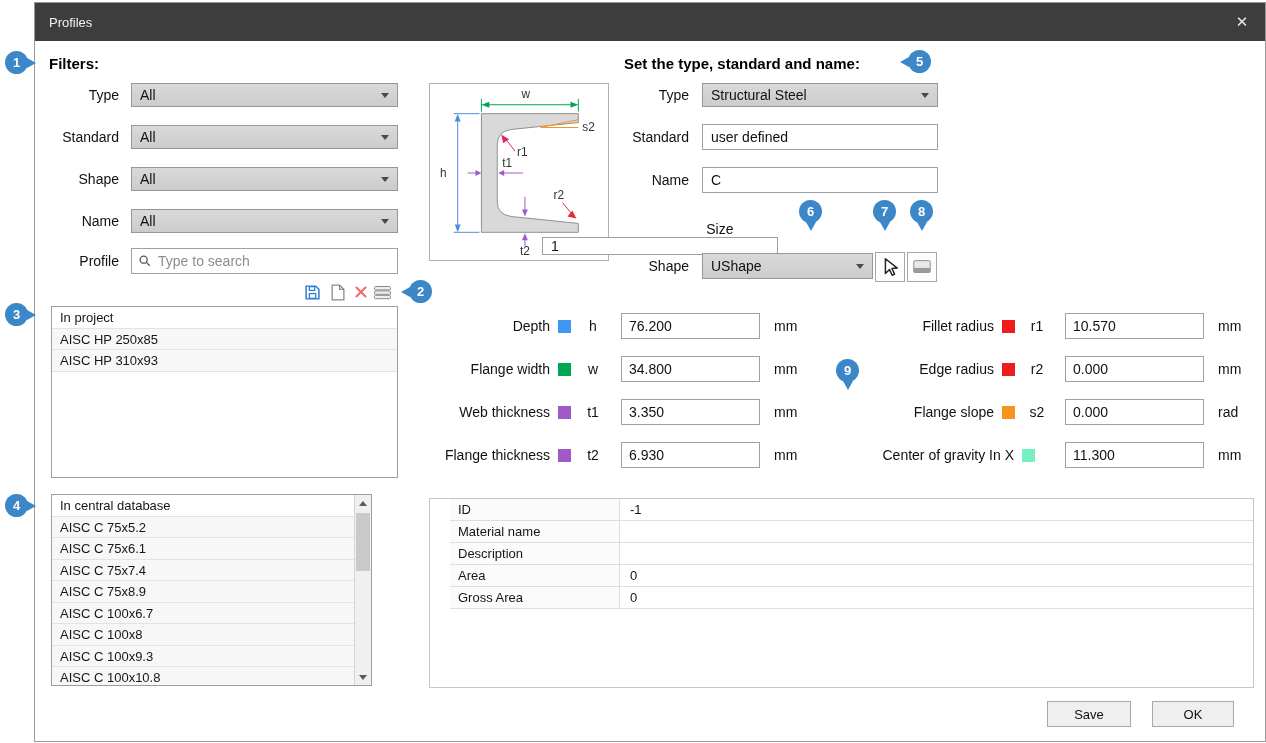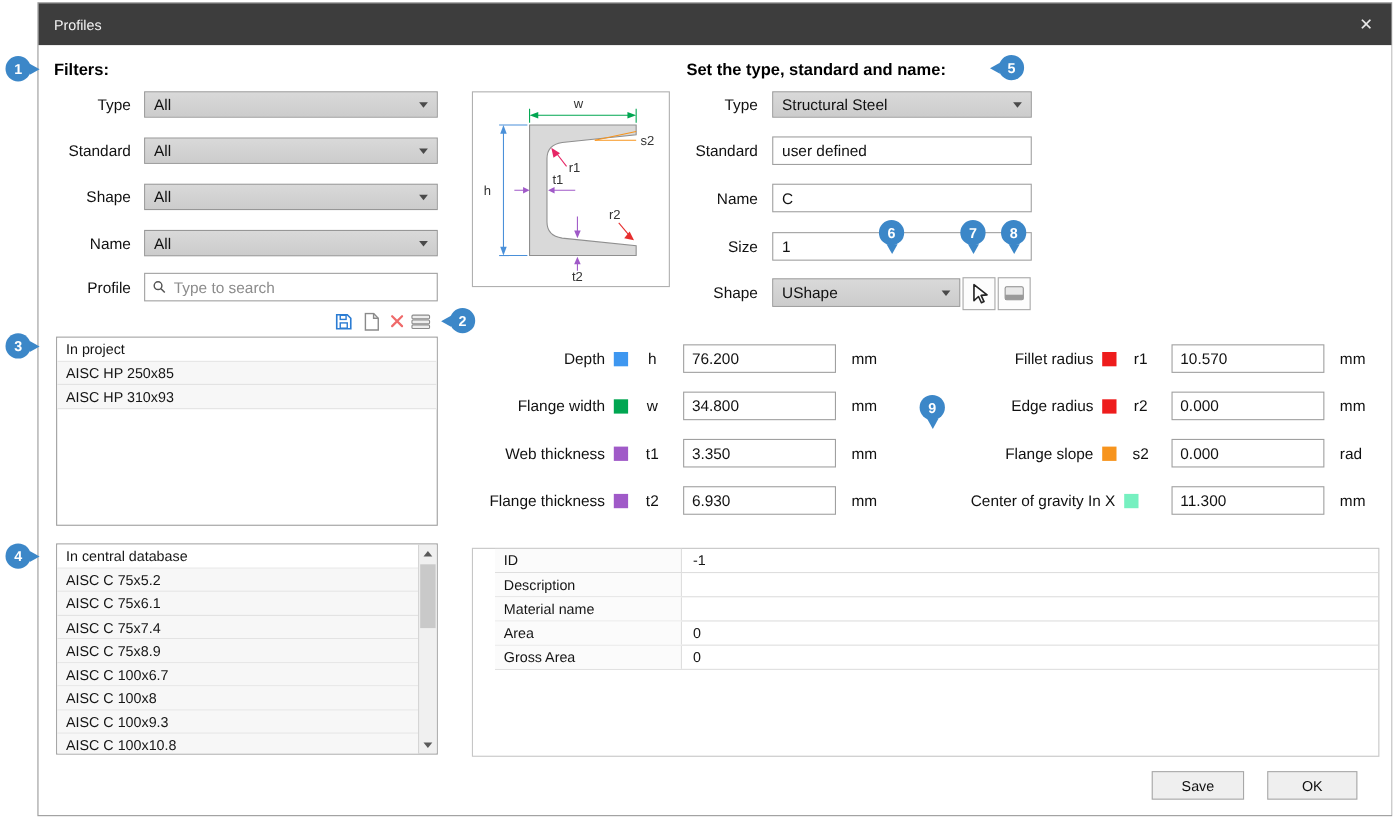--- a/index.html
+++ b/index.html
@@ -147,21 +147,21 @@
           <rect x="1.5" y="10.8" width="16" height="3.4" rx="1" fill="#eee" stroke="#8a8a8a"></rect>
         </svg>
     </span>
 
     <div class="listbox" style="left:16px; top:303px; width:347px; height:172px;">
       <div class="lrow lheader">In project</div>
       <div class="lrow">AISC HP 250x85</div>
       <div class="lrow">AISC HP 310x93</div>
     </div>
 
-    <div class="listbox central" style="left:16px; top:491px; width:347px; height:192px;">
+    <div class="listbox central" style="left:16px; top:491px; width:321px; height:192px;">
       <div class="lrow lheader">In central database</div>
       <div class="lrow">AISC C 75x5.2</div>
       <div class="lrow">AISC C 75x6.1</div>
       <div class="lrow">AISC C 75x7.4</div>
       <div class="lrow">AISC C 75x8.9</div>
       <div class="lrow">AISC C 100x6.7</div>
       <div class="lrow">AISC C 100x8</div>
       <div class="lrow">AISC C 100x9.3</div>
       <div class="lrow">AISC C 100x10.8</div>
       <div class="scrollbar">
@@ -229,21 +229,21 @@
       </div>
     </div>
     <div class="def-row" style="top:121px;">
       <div class="dlabel">Standard</div>
       <input class="tinput d" value="user defined" style="">
     </div>
     <div class="def-row" style="top:164px;">
       <div class="dlabel">Name</div>
       <input class="tinput d" value="C" style="">
     </div>
-    <div class="def-row" style="top:208px;">
+    <div class="def-row" style="top:218px;flex-direction:column;">
       <div class="dlabel">Size</div>
       <input class="tinput d" value="1" style="">
     </div>
     <div class="def-row" style="top:250px;">
       <div class="dlabel">Shape</div>
       <div class="combo s">
         <span>UShape</span>
         <span class="chev"></span>
       </div>
     </div>
@@ -316,25 +316,25 @@
       <input class="pinput" value="11.300" style="">
       <div class="punit">mm</div>
     </div>
 
     <div class="ptable" style="left:394px; top:495px; width:825px; height:190px;">
       <div class="trow">
         <div class="tkey">ID</div>
         <div class="tval">-1</div>
       </div>
       <div class="trow">
+        <div class="tkey">Material name</div>
+        <div class="tval"></div>
+      </div>
+      <div class="trow">
         <div class="tkey">Description</div>
-        <div class="tval"></div>
-      </div>
-      <div class="trow">
-        <div class="tkey">Material name</div>
         <div class="tval"></div>
       </div>
       <div class="trow">
         <div class="tkey">Area</div>
         <div class="tval">0</div>
       </div>
       <div class="trow">
         <div class="tkey">Gross Area</div>
         <div class="tval">0</div>
       </div>

